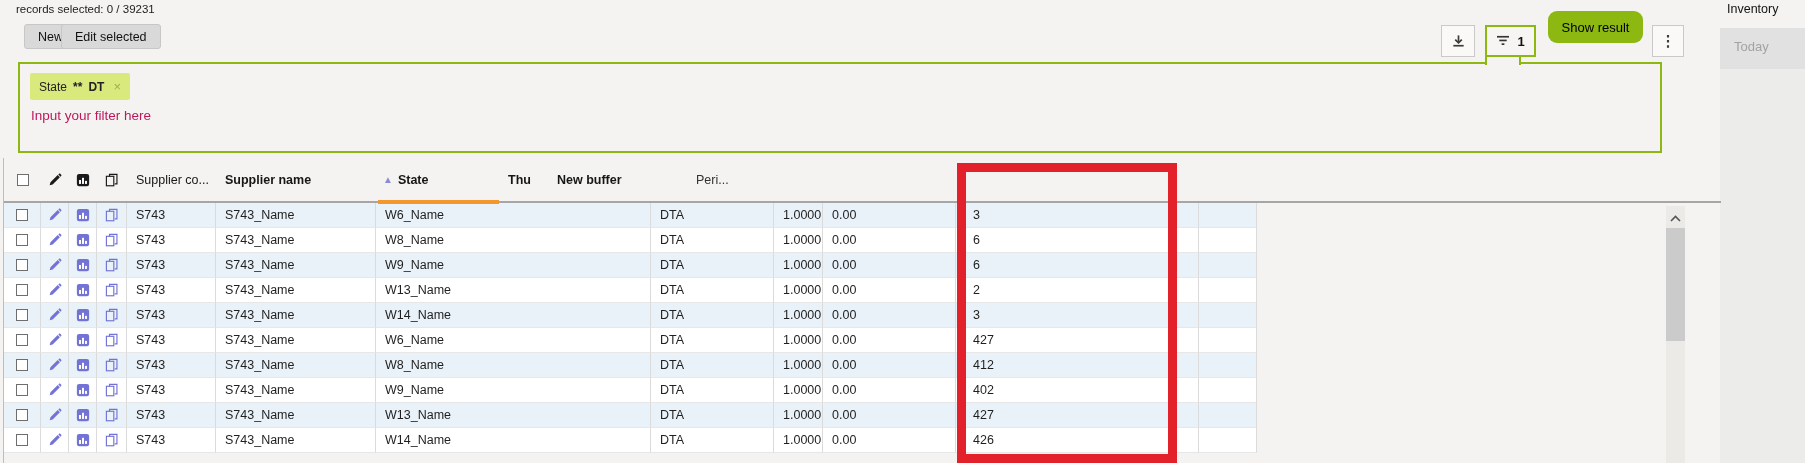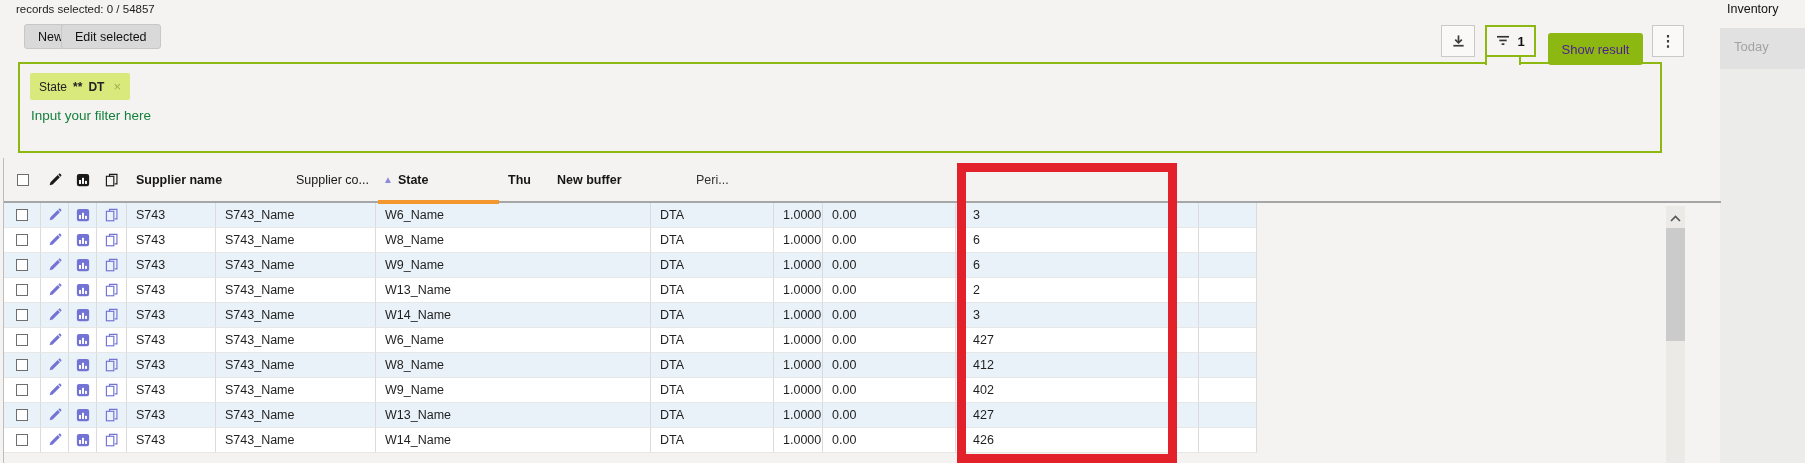--- a/index.html
+++ b/index.html
@@ -18,38 +18,38 @@
   .btn-edit{left:61px;top:24px;text-align:center;}
   .sqbtn{width:34px;height:32px;border:1px solid #c9c9c9;background:#faf9f7;
          display:flex;align-items:center;justify-content:center;color:#3c3c3c;cursor:pointer;}
   .btn-download{left:1441px;top:25px;}
   .btn-filter{left:1485px;top:25px;width:51px;height:32px;border:2px solid var(--accent-green);
         background:#f6f5f3;display:flex;align-items:center;justify-content:center;gap:7px;
         color:#333;z-index:3;cursor:pointer;}
   .filter-count{font-size:13px;font-weight:bold;color:#111;}
   .filter-connector{left:1485px;top:55px;width:36px;height:10px;background:#f4f3f1;
         border-left:2px solid var(--accent-green);border-right:2px solid var(--accent-green);z-index:2;}
-  .btn-show{left:1548px;top:33px;width:95px;height:32px;background:var(--accent-green);
-        border-radius:3px;color:#4c1d95;font-size:13px;display:flex;align-items:center;
+  .btn-show{left:1548px;top:11px;width:95px;height:32px;background:var(--accent-green);
+        border-radius:9px;color:#000000;font-size:13px;display:flex;align-items:center;
         justify-content:center;cursor:pointer;}
   .btn-kebab{left:1652px;top:25px;width:32px;font-weight:bold;font-size:15px;}
 
   
   .sb-title{left:1727px;top:2px;font-size:12.5px;color:#111;}
   .sb-today{left:1720px;top:28px;width:85px;height:44px;background:#e1e1e1;
         color:#a3a3a3;font-size:13px;line-height:38px;padding-left:14px;cursor:pointer;}
   .sb-fill{left:1720px;top:69px;width:85px;height:394px;background:#ececeb;}
 
   
   .filter-panel{left:18px;top:62px;width:1644px;height:91px;border:2px solid var(--accent-green);z-index:1;}
   .chip{position:absolute;left:10px;top:9px;display:inline-flex;align-items:center;gap:6px;
         background:var(--chip-bg);padding:6px 9px;border-radius:2px;font-size:12px;color:#222;cursor:default;}
   .chip .op,.chip .val{font-weight:bold;}
   .chip .close{color:#9cb052;font-size:13px;margin-left:3px;cursor:pointer;}
-  .filter-input{position:absolute;left:11px;top:44px;font-size:13.5px;color:#15803d;cursor:text;}
+  .filter-input{position:absolute;left:11px;top:44px;font-size:13.5px;color:#be185d;cursor:text;}
 
   
   .table-area{left:3px;top:158px;width:1717px;height:305px;border-left:1px solid #bdbdbd;}
   .thead{display:flex;width:1717px;height:45px;border-bottom:2px solid #a6a6a6;position:relative;}
   .hcell{display:flex;align-items:center;height:43px;padding-left:9px;font-size:12.5px;
          color:#161616;position:relative;flex:none;cursor:pointer;}
   .hcell.icon-col{justify-content:center;padding-left:0;cursor:default;}
   .hcell .b{font-weight:bold;}
   .hcell.col-days{padding-left:17px;}
   .hcell.col-peri{padding-left:15px;color:#333;}
@@ -76,21 +76,21 @@
         display:flex;align-items:center;justify-content:center;cursor:pointer;}
   .vthumb{position:absolute;left:0;top:22px;width:19px;height:113px;background:#cbcbcb;cursor:pointer;}
 
   
   .red-rect{left:957px;top:163px;width:220px;height:300px;border:9px solid var(--highlight-red);
         z-index:30;pointer-events:none;}
 </style>
 </head>
 <body>
 
-<div class="abs records">records selected: 0 / 54857</div>
+<div class="abs records">records selected: 0 / 39231</div>
 <div class="abs gbtn btn-new">New</div>
 <div class="abs gbtn btn-edit">Edit selected</div>
 
 <div class="abs sqbtn btn-download">
   <span style="display:flex;">
     <svg width="15" height="15" viewBox="0 0 16 16" fill="none" stroke="currentColor" stroke-width="1.8">
       <path d="M8 1.5v7.5"></path>
         <path d="M4.5 6L8 9.5 11.5 6"></path>
         <path d="M2.5 12.5h11"></path>
     </svg>
@@ -149,25 +149,25 @@
         </span>
       </div>
       <div class="hcell col-copy icon-col" style="width: 30px;">
         <span class="hicn">
           <svg width="14" height="14" viewBox="0 0 17 17" fill="none" stroke="currentColor" stroke-width="1.4">
             <path d="M5.5 4V1.7h9v11.5h-2.7"></path>
             <rect x="1.7" y="4" width="9" height="11.5"></rect>
           </svg>
         </span>
       </div>
+      <div class="hcell col-supplier_code" style="width: 89px;">
+        <span>Supplier co...</span>
+      </div>
       <div class="hcell col-supplier_name" style="width: 160px;">
         <span class="b">Supplier name</span>
-      </div>
-      <div class="hcell col-supplier_code" style="width: 89px;">
-        <span>Supplier co...</span>
       </div>
       <div class="hcell col-state" style="width: 123px;">
         <span class="sort">▲</span>
         <span class="b">State</span>
         <div class="sort-underline"></div>
       </div>
       <div class="hcell col-thu" style="width: 49px;">
         <span class="b">Thu</span>
       </div>
       <div class="hcell col-new_buffer" style="width: 133px;">

